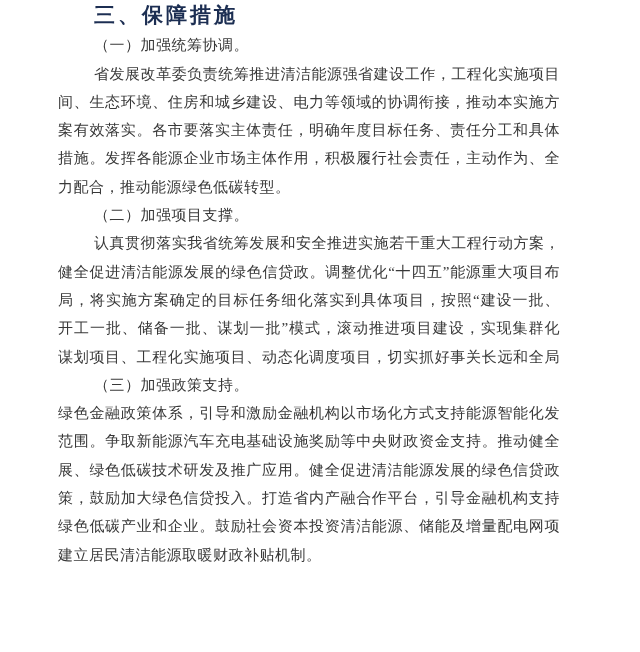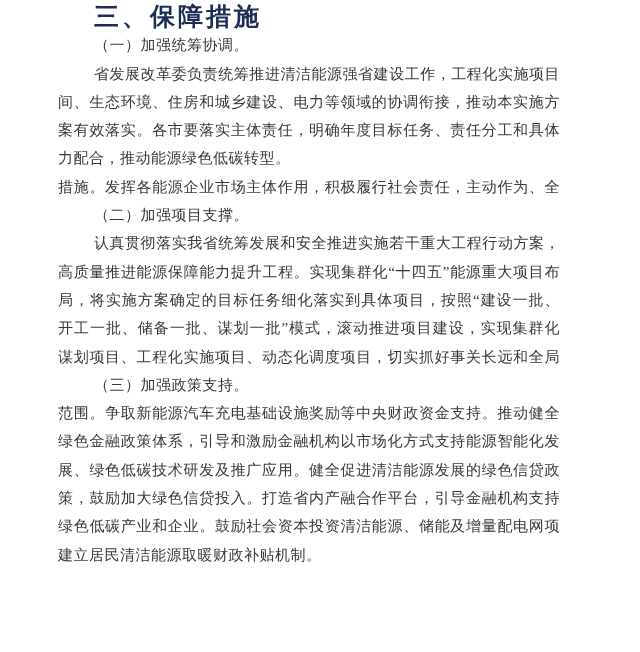--- a/index.html
+++ b/index.html
@@ -15,23 +15,23 @@
     overflow: hidden;
   }
   .page{
     position: absolute;
     left:0; top:0;
     width:640px; height:652px;
     background: var(--bg);
     padding: 3px 80px 0 58px;
   }
   .doc-heading{
-    font-family: Liberation Serif, serif;
+    font-family: Liberation Mono, monospace;
     font-weight: bold;
-    font-size: 25px;
+    font-size: 21px;
     letter-spacing: 3px;
     color: var(--heading-color);
     line-height: 28.3px;
     text-indent: 36px;
     white-space: nowrap;
   }
   .line{
     font-size: 15px;
     color: var(--body-color);
     line-height: 28.3px;
@@ -49,29 +49,29 @@
 </head>
 <body>
 
 <div class="page">
   <div class="doc-heading">三、保障措施</div>
   <div>
       <div class="line subhead last">（一）加强统筹协调。</div>
       <div class="line first">省发展改革委负责统筹推进清洁能源强省建设工作，工程化实施项目</div>
       <div class="line">间、生态环境、住房和城乡建设、电力等领域的协调衔接，推动本实施方</div>
       <div class="line">案有效落实。各市要落实主体责任，明确年度目标任务、责任分工和具体</div>
+      <div class="line">措施。发挥各能源企业市场主体作用，积极履行社会责任，主动作为、全</div>
       <div class="line last">力配合，推动能源绿色低碳转型。</div>
-      <div class="line">措施。发挥各能源企业市场主体作用，积极履行社会责任，主动作为、全</div>
       <div class="line subhead last">（二）加强项目支撑。</div>
       <div class="line first">认真贯彻落实我省统筹发展和安全推进实施若干重大工程行动方案，</div>
-      <div class="line">高质量推进能源保障能力提升工程。实现集群化“十四五”能源重大项目布</div>
+      <div class="line">健全促进清洁能源发展的绿色信贷政。调整优化“十四五”能源重大项目布</div>
       <div class="line">局，将实施方案确定的目标任务细化落实到具体项目，按照“建设一批、</div>
       <div class="line">开工一批、储备一批、谋划一批”模式，滚动推进项目建设，实现集群化</div>
       <div class="line">谋划项目、工程化实施项目、动态化调度项目，切实抓好事关长远和全局</div>
       <div class="line subhead last">（三）加强政策支持。</div>
+      <div class="line">绿色金融政策体系，引导和激励金融机构以市场化方式支持能源智能化发</div>
       <div class="line">范围。争取新能源汽车充电基础设施奖励等中央财政资金支持。推动健全</div>
-      <div class="line">绿色金融政策体系，引导和激励金融机构以市场化方式支持能源智能化发</div>
       <div class="line">展、绿色低碳技术研发及推广应用。健全促进清洁能源发展的绿色信贷政</div>
       <div class="line">策，鼓励加大绿色信贷投入。打造省内产融合作平台，引导金融机构支持</div>
       <div class="line">绿色低碳产业和企业。鼓励社会资本投资清洁能源、储能及增量配电网项</div>
       <div class="line last">建立居民清洁能源取暖财政补贴机制。</div>
     </div>
 </div>
 
 </body></html>

